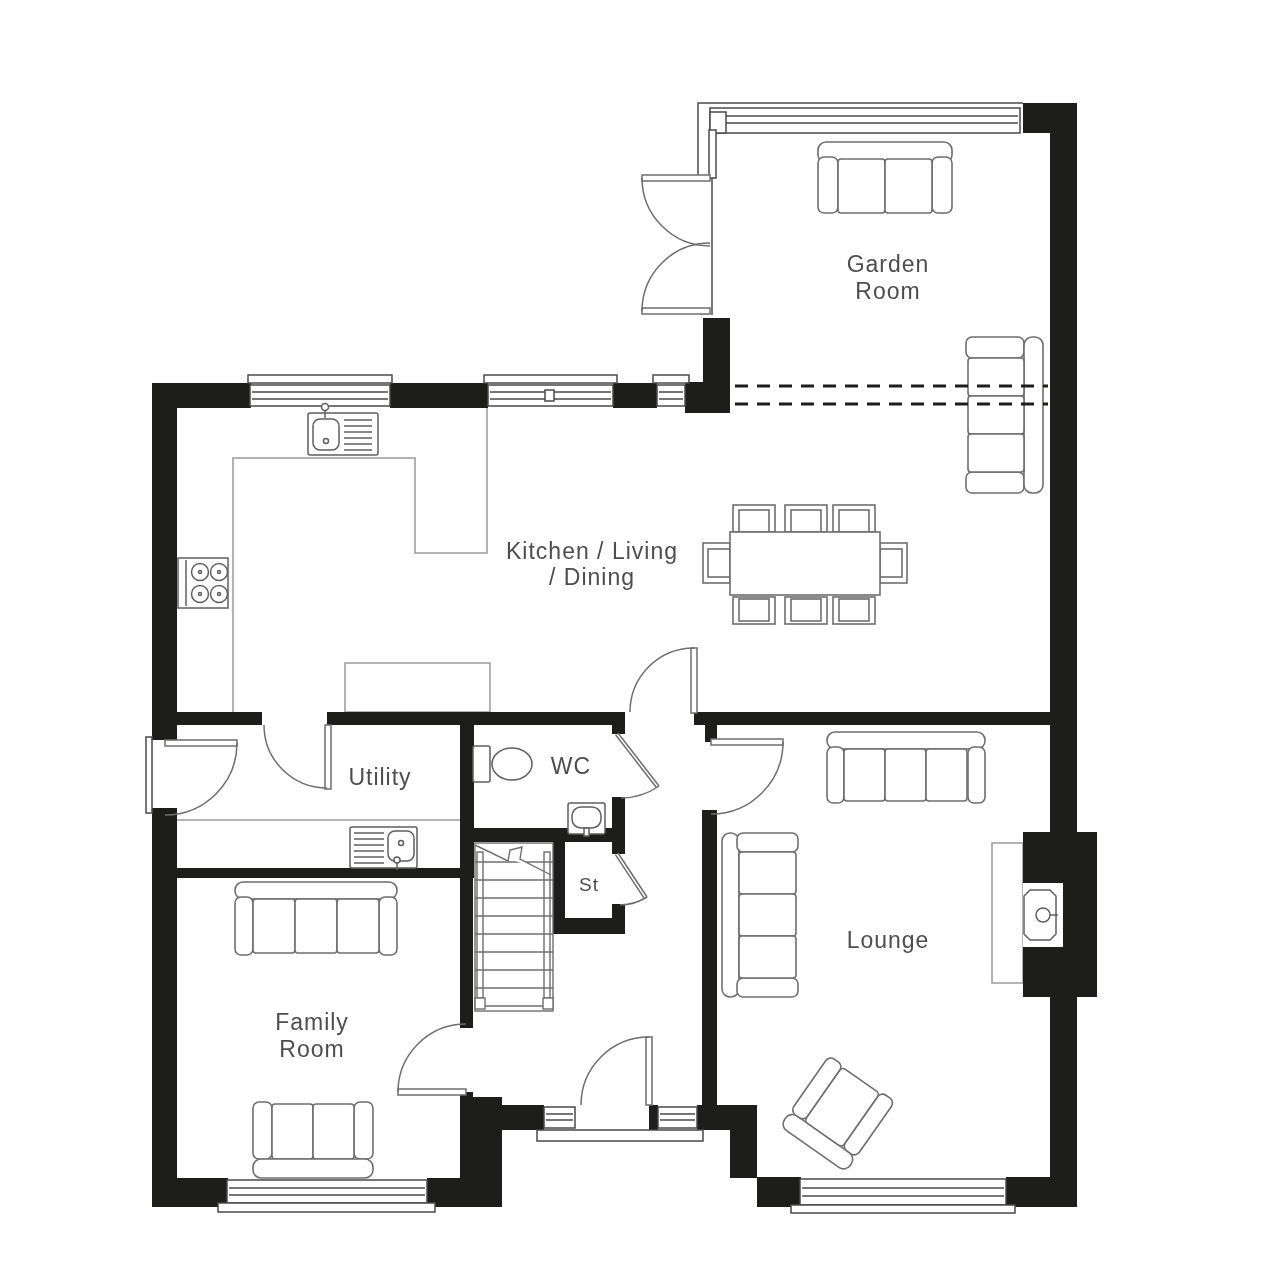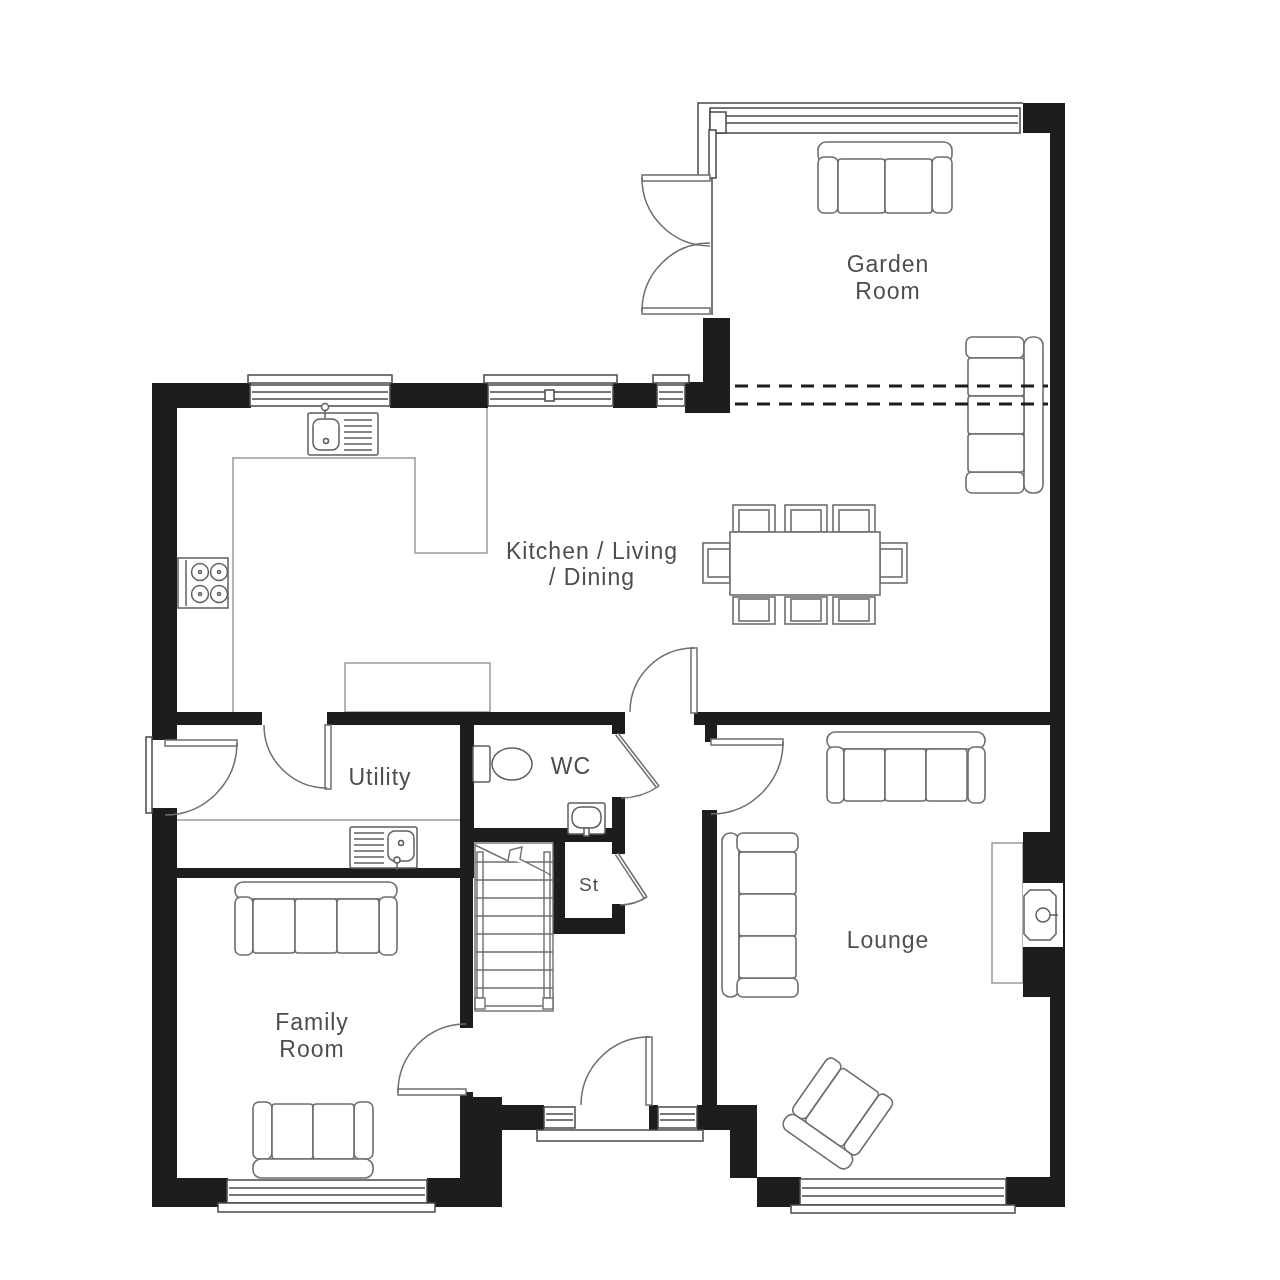--- a/index.html
+++ b/index.html
@@ -1,16 +1,16 @@
 <!DOCTYPE html>
 <html><head>
 <meta charset="utf-8">
 <style>
   html,body{margin:0;padding:0;background:#ffffff;}
-  .page{position:relative;width:1065px;height:1280px;background:#ffffff;overflow:hidden;}
+  .page{position:relative;width:1280px;height:1280px;background:#ffffff;overflow:hidden;}
   svg{position:absolute;top:0;left:0;}
   text{font-family:"Liberation Sans", sans-serif;letter-spacing:1px;}
   .room-label{font-size:23px;}
   .room-label-small{font-size:19px;}
 </style>
 </head>
 <body>
 
 <div class="page">
 <svg width="1280" height="1280" viewBox="0 0 1280 1280">

